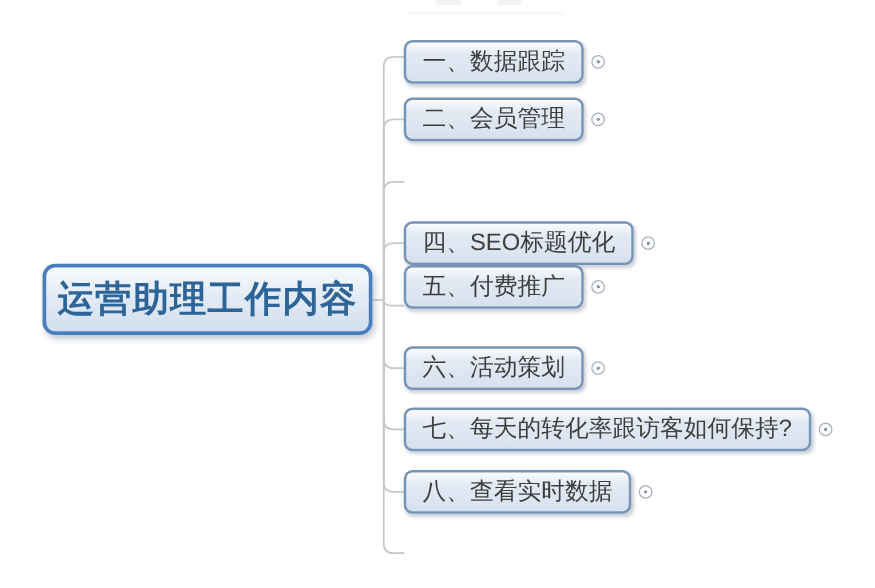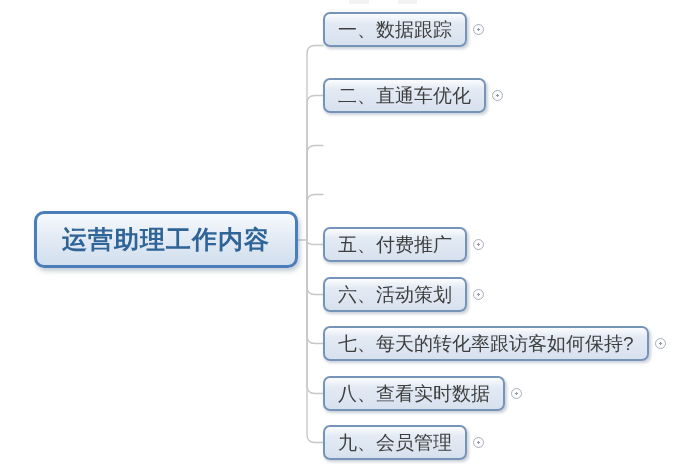--- a/index.html
+++ b/index.html
@@ -23,21 +23,21 @@
     width:264px; height:57px;
     box-sizing:border-box;
     border:3px solid #4a7ebb;
     border-radius:10px;
     background:linear-gradient(180deg,#f7fafd 0%,#e3ebf5 45%,#d2dfee 100%);
     box-shadow:2px 3px 5px rgba(125,138,158,0.45);
     display:flex; align-items:center; justify-content:center;
     z-index:2;
   }
   .root-node span {
-    font-size:25px; font-weight:bold; color:#2f6496;
+    font-size:29px; font-weight:bold; color:#2f6496;
     letter-spacing:1px; white-space:nowrap;
   }
   
   .item-row {
     position:absolute; left:323px;
     display:flex; align-items:center; gap:6px;
     height:35px; z-index:2;
   }
   .topic-box {
     box-sizing:border-box;
@@ -84,50 +84,50 @@
   </svg>
 
   <div class="artifact a1"></div>
   <div class="artifact a2"></div>
   <div class="artifact a3"></div>
 
   <div class="root-node">
     <span>运营助理工作内容</span>
   </div>
 
-  <div class="item-row" style="top:12px">
+  <div class="item-row" style="top:32px">
     <div class="topic-box">一、数据跟踪</div>
     <span class="handle"></span>
   </div>
 
   <div class="item-row" style="top:78px">
-    <div class="topic-box">二、直通车优化</div>
+    <div class="topic-box">二、会员管理</div>
     <span class="handle"></span>
   </div>
 
 
+  <div class="item-row" style="top:177px">
+    <div class="topic-box">四、SEO标题优化</div>
+    <span class="handle"></span>
+  </div>
 
-  <div class="item-row" style="top:227px">
+  <div class="item-row" style="top:212px">
     <div class="topic-box">五、付费推广</div>
     <span class="handle"></span>
   </div>
 
   <div class="item-row" style="top:277px">
     <div class="topic-box">六、活动策划</div>
     <span class="handle"></span>
   </div>
 
   <div class="item-row" style="top:326px">
     <div class="topic-box">七、每天的转化率跟访客如何保持?</div>
     <span class="handle"></span>
   </div>
 
   <div class="item-row" style="top:376px">
     <div class="topic-box">八、查看实时数据</div>
     <span class="handle"></span>
   </div>
 
-  <div class="item-row" style="top:425px">
-    <div class="topic-box">九、会员管理</div>
-    <span class="handle"></span>
-  </div>
 
 </div>
 
 </body></html>

